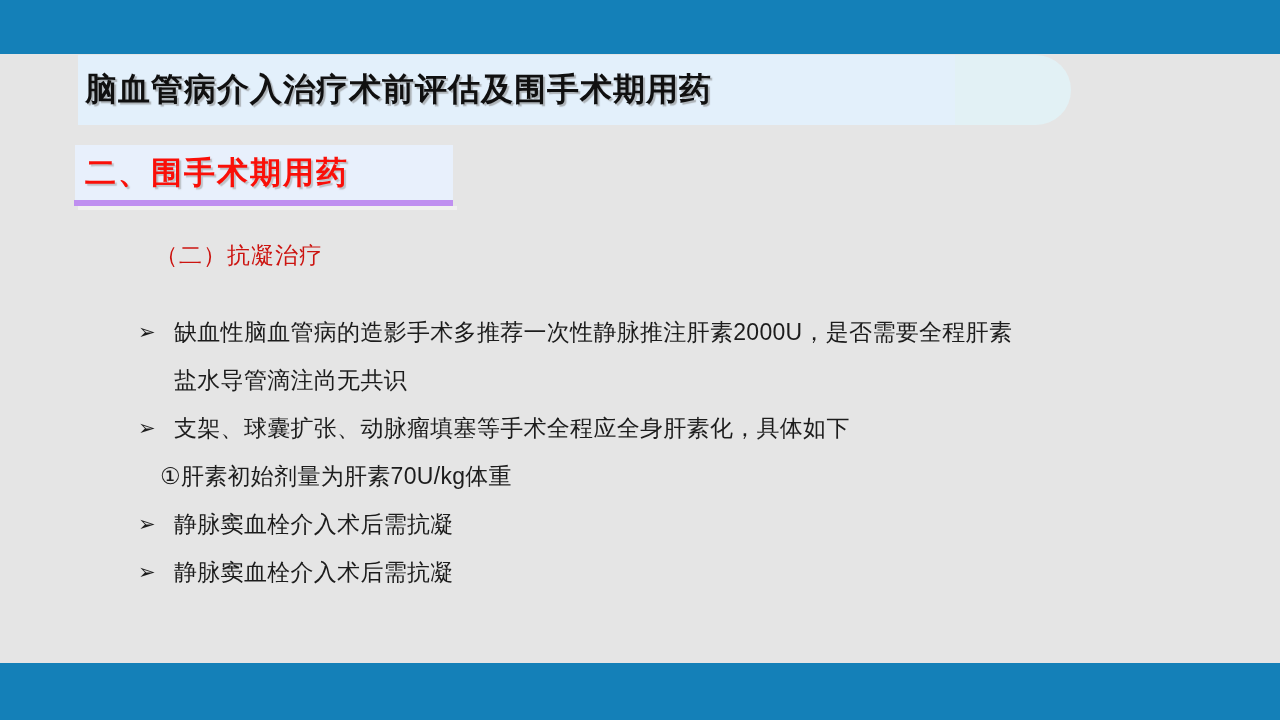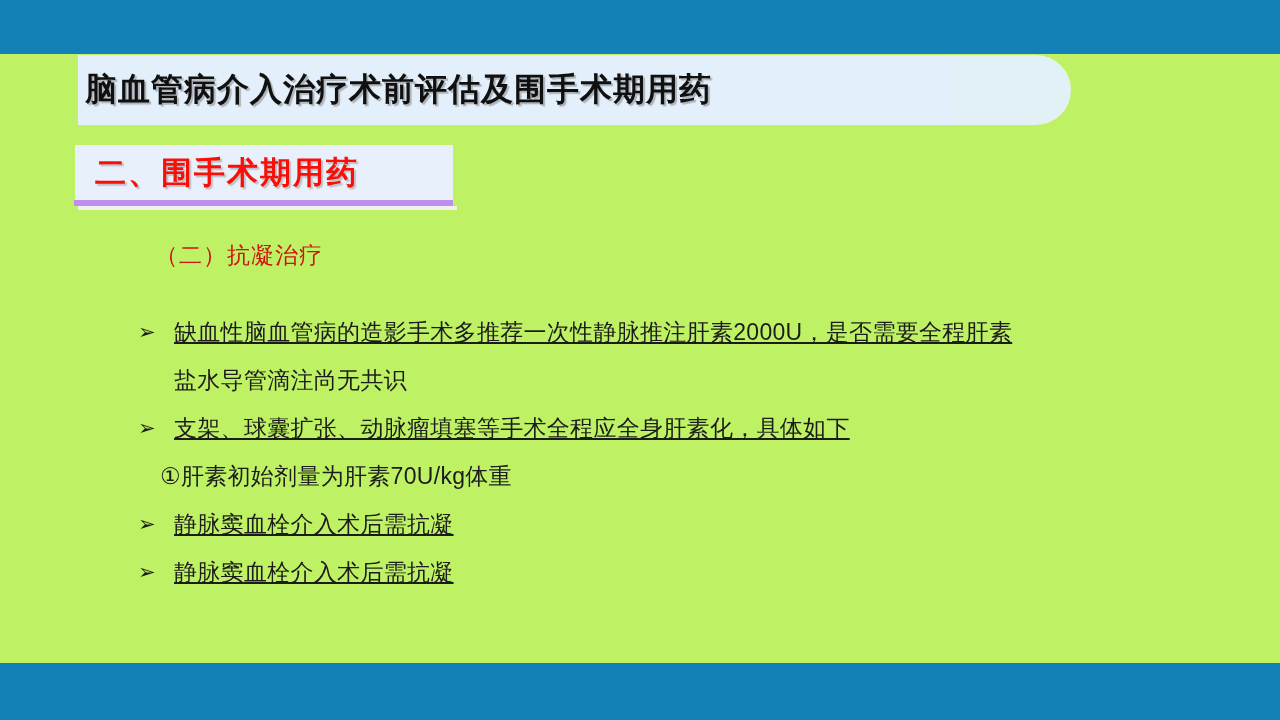--- a/index.html
+++ b/index.html
@@ -14,21 +14,21 @@
     background: #ffffff;
     font-family: "Liberation Sans", "DejaVu Sans", sans-serif;
     position: relative;
   }
 
   .slide {
     position: absolute;
     inset: 0;
     width: 1280px;
     height: 720px;
-    background: #bef264;
+    background: #e5e5e5;
   }
 
   
   .top-bar {
     position: absolute;
     left: 0;
     top: 0;
     width: 1280px;
     height: 54px;
     background: #1480b8;
@@ -110,21 +110,20 @@
     display: flex;
     align-items: center;
     padding-left: 10px;
     box-sizing: border-box;
     font-size: 31px;
     font-weight: bold;
     color: #fa0f08;
     letter-spacing: 2px;
     text-shadow: 2px 2px 1px rgba(150,150,150,0.5);
     white-space: nowrap;
-    margin-left: 10px;
   }
   .section-rule {
     position: absolute;
     left: -1px;
     top: 55px;
     width: 379px;
     height: 6px;
     background: #bf8ff0;
   }
   .section-rule-shadow {
@@ -166,21 +165,20 @@
   }
   .bullet-mark {
     width: 36px;
     flex: 0 0 36px;
     font-size: 21px;
     color: #1c1c1c;
     line-height: 48px;
   }
   .bullet-text {
     flex: 1 1 auto;
-    text-decoration: underline;
   }
   .cont-row {
     display: flex;
     font-size: 23px;
     color: #1c1c1c;
     line-height: 48px;
     letter-spacing: 0.3px;
     white-space: nowrap;
   }
   .cont-indent {

